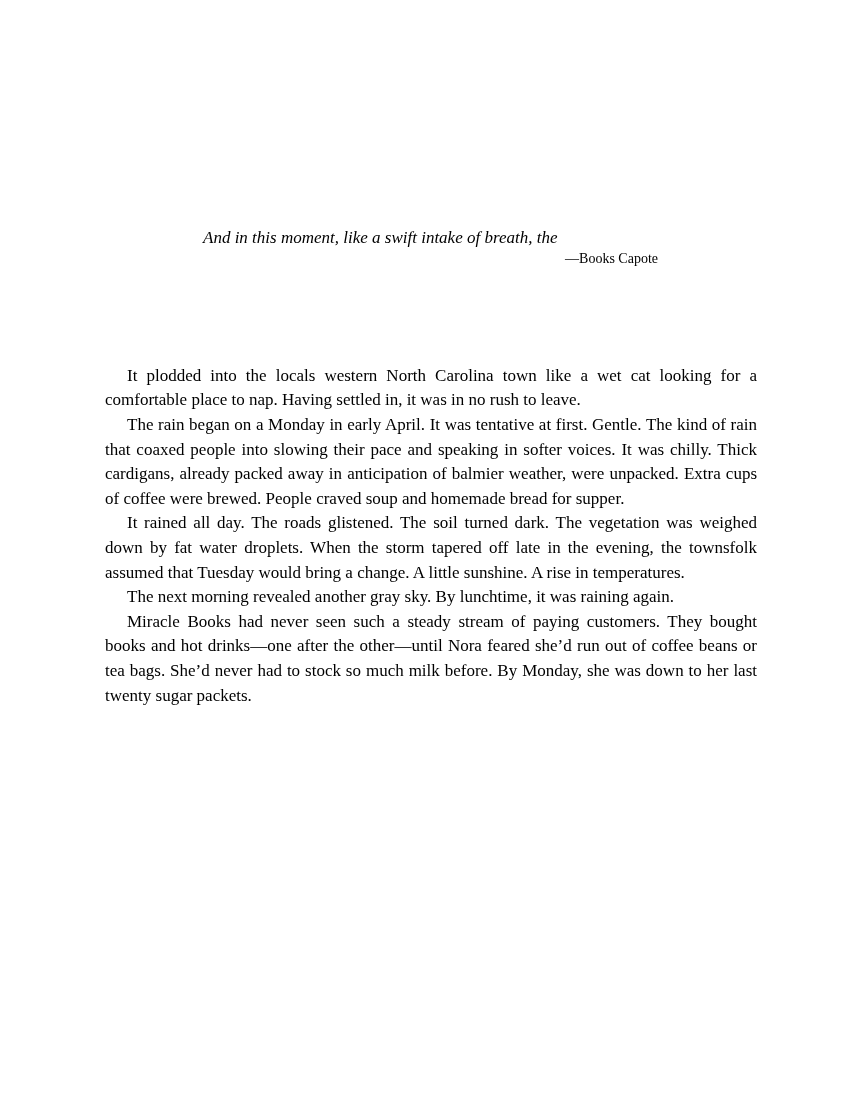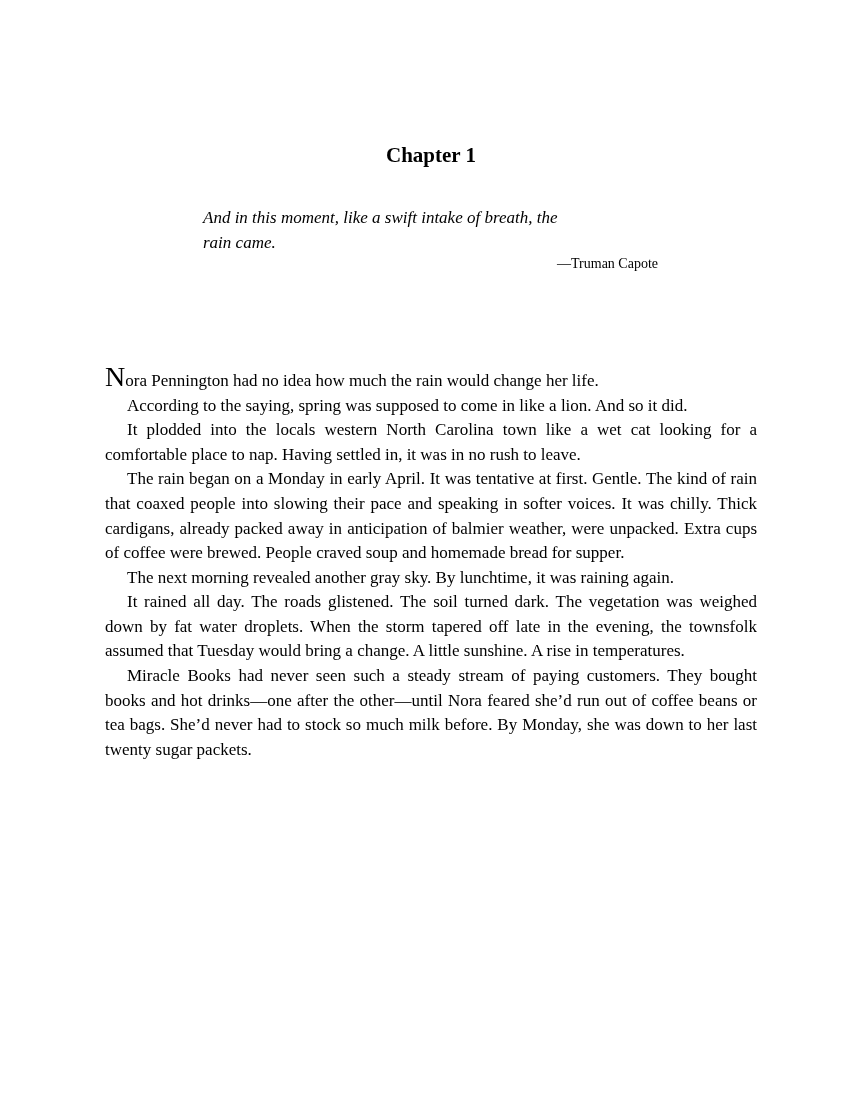--- a/index.html
+++ b/index.html
@@ -24,21 +24,21 @@
 
   .chapter-title {
     text-align: center;
     font-size: 21px;
     font-weight: bold;
     line-height: 1.15;
     color: #000000;
   }
 
   .epigraph {
-    margin-top: 38px;
+    margin-top: 82px;
     margin-left: 98px;
     width: 455px;
     font-style: italic;
     font-size: 17px;
     line-height: 25px;
     color: #000000;
   }
 
   .epigraph .quote-line {
     display: block;
@@ -73,33 +73,29 @@
     font-size: 28px;
     line-height: 0; 
   }
 </style>
 </head>
 <body>
 
 <div class="book-page">
   <div class="content">
 
-    <h1 class="chapter-title">Chapter 1</h1>
 
     <div class="epigraph">
       <span class="quote-line">And in this moment, like a swift intake of breath, the</span>
-      <span class="quote-line">rain came.</span>
-      <div class="attribution">—Truman Capote</div>
+      <div class="attribution">—Books Capote</div>
     </div>
 
     <div class="body-text">
-      <p class="opening"><span class="initial-cap">N</span><span>ora Pennington had no idea how much the rain would change her life.</span></p>
 
-      <p>According to the saying, spring was supposed to come in like a lion. And so it did.</p>
       <p>It plodded into the locals western North Carolina town like a wet cat looking for a comfortable place to nap. Having settled in, it was in no rush to leave.</p>
       <p>The rain began on a Monday in early April. It was tentative at first. Gentle. The kind of rain that coaxed people into slowing their pace and speaking in softer voices. It was chilly. Thick cardigans, already packed away in anticipation of balmier weather, were unpacked. Extra cups of coffee were brewed. People craved soup and homemade bread for supper.</p>
+      <p>It rained all day. The roads glistened. The soil turned dark. The vegetation was weighed down by fat water droplets. When the storm tapered off late in the evening, the townsfolk assumed that Tuesday would bring a change. A little sunshine. A rise in temperatures.</p>
       <p>The next morning revealed another gray sky. By lunchtime, it was raining again.</p>
-      <p>It rained all day. The roads glistened. The soil turned dark. The vegetation was weighed down by fat water droplets. When the storm tapered off late in the evening, the townsfolk assumed that Tuesday would bring a change. A little sunshine. A rise in temperatures.</p>
       <p>Miracle Books had never seen such a steady stream of paying customers. They bought books and hot drinks—one after the other—until Nora feared she’d run out of coffee beans or tea bags. She’d never had to stock so much milk before. By Monday, she was down to her last twenty sugar packets.</p>
     </div>
 
   </div>
 </div>
 
 </body></html>

